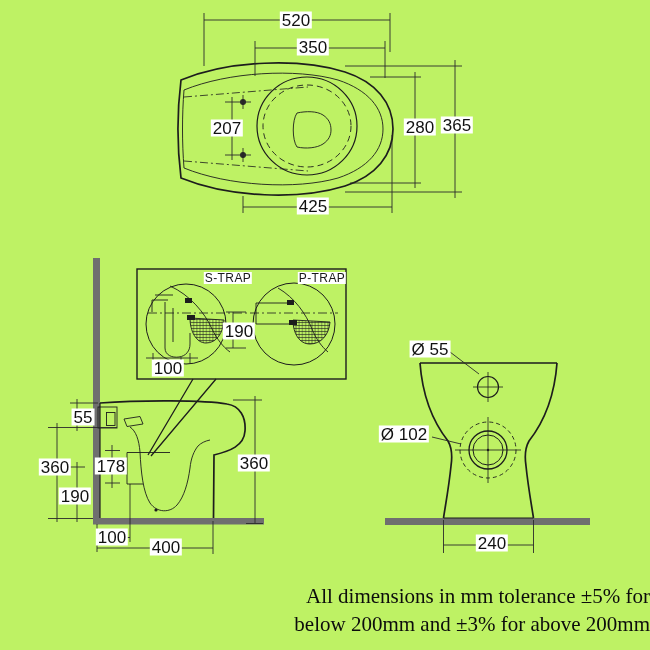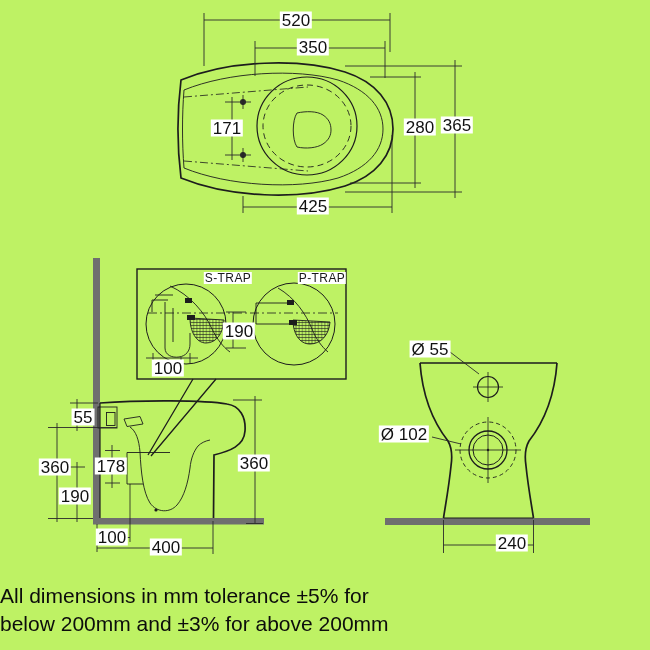--- a/index.html
+++ b/index.html
@@ -24,22 +24,22 @@
   .dim-sm{
     font-size:12px;
     letter-spacing:0.4px;
     color:#1a1a1a;
     padding:0 1px;
   }
   .footer{
     position:absolute;
     left:0;right:0;
     top:582px;
-    text-align:left;
-    font-family:Liberation Sans, sans-serif;
+    text-align:right;
+    font-family:Liberation Serif, serif;
     font-size:21px;
     color:#0c0c0c;
     line-height:28px;
   }
 </style>
 </head>
 <body>
 
 <div class="canvas">
 
@@ -181,40 +181,40 @@
         <path d="M450,352 L479,374"></path>
         <path d="M432,437 L461,444"></path>
         <path d="M443.5,520 V553 M533.5,520 V553"></path>
         <path d="M443.5,545 H533.5"></path>
       </g>
     </g>
   </svg>
 
   <span class="dim" style="left:296px;top:20px">520</span>
   <span class="dim" style="left:313px;top:47px">350</span>
-  <span class="dim" style="left:227px;top:128px">171</span>
+  <span class="dim" style="left:227px;top:128px">207</span>
   <span class="dim" style="left:420px;top:127px">280</span>
   <span class="dim" style="left:457px;top:125px">365</span>
   <span class="dim" style="left:313px;top:206px">425</span>
 
   <span class="dim dim-sm" style="left:228px;top:278px">S-TRAP</span>
   <span class="dim dim-sm" style="left:322px;top:278px">P-TRAP</span>
   <span class="dim" style="left:239px;top:331px">190</span>
   <span class="dim" style="left:168px;top:368px">100</span>
 
   <span class="dim" style="left:83px;top:417px">55</span>
   <span class="dim" style="left:55px;top:467px">360</span>
   <span class="dim" style="left:75px;top:496px">190</span>
   <span class="dim" style="left:111px;top:466px">178</span>
   <span class="dim" style="left:254px;top:463px">360</span>
   <span class="dim" style="left:112px;top:537px">100</span>
   <span class="dim" style="left:166px;top:547px">400</span>
 
   <span class="dim" style="left:430px;top:349px">Ø 55</span>
   <span class="dim" style="left:404px;top:434px">Ø 102</span>
-  <span class="dim" style="left:512px;top:543px">240</span>
+  <span class="dim" style="left:492px;top:543px">240</span>
 
   <div class="footer">
     <div>All dimensions in mm tolerance ±5% for</div>
     <div>below 200mm and ±3% for above 200mm</div>
   </div>
 
 </div>
 
 </body></html>

